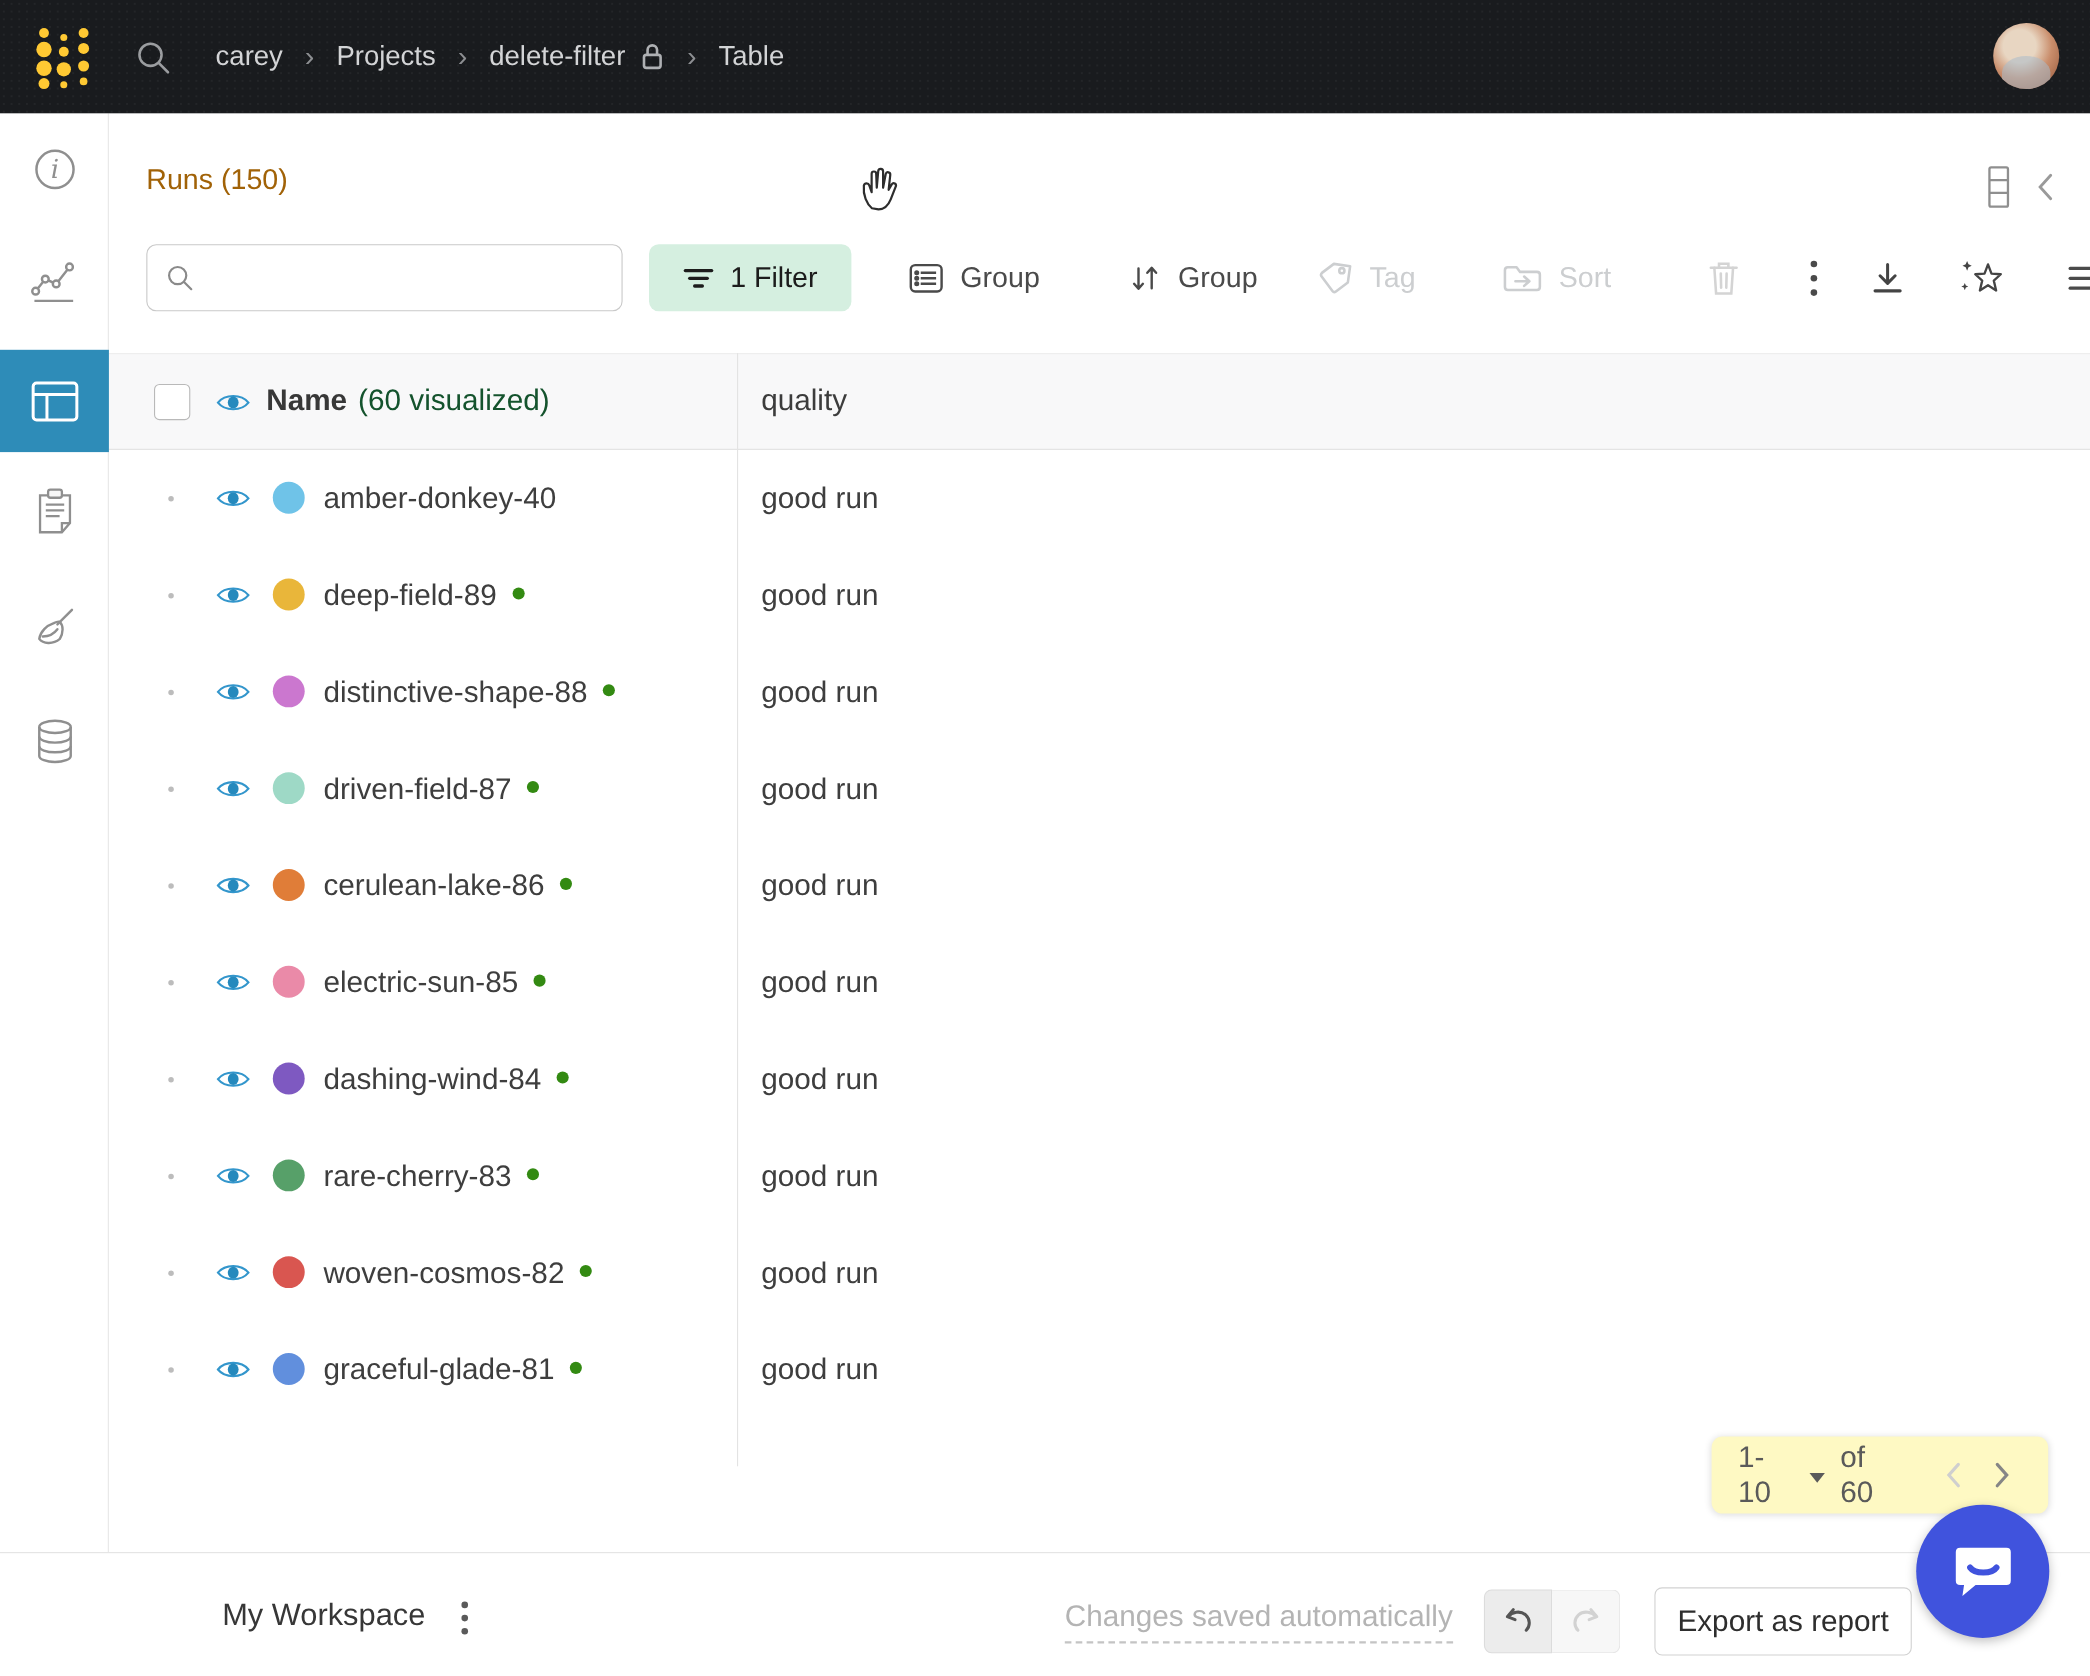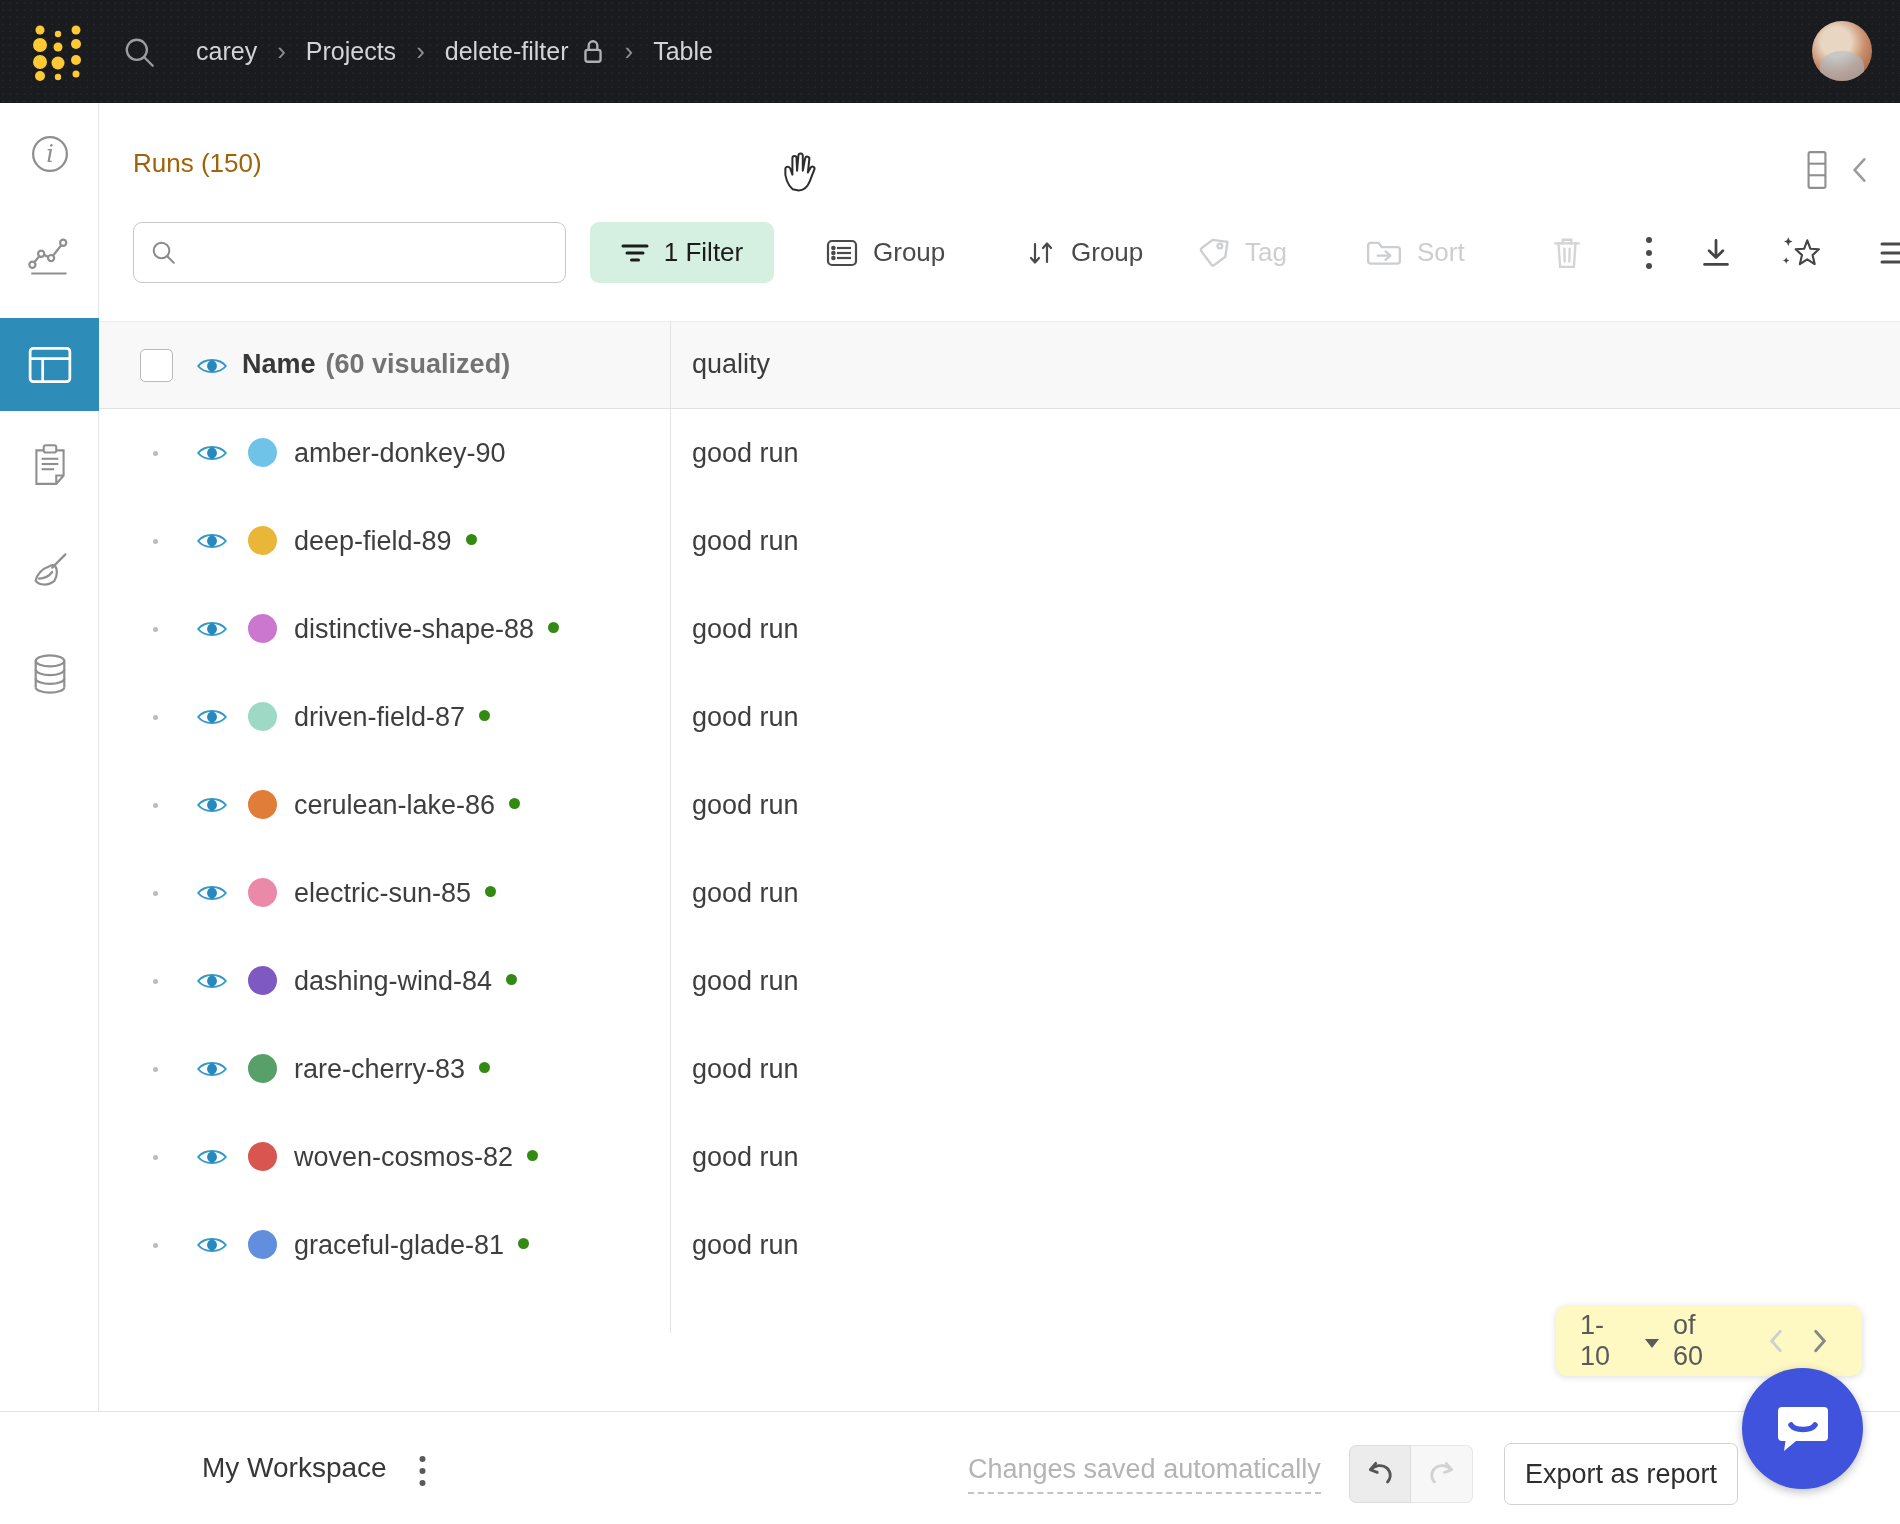--- a/index.html
+++ b/index.html
@@ -55,21 +55,21 @@
   #hamburger-partial { left:1880px; }
 
   
   #thead { position:absolute; left:0px; top:321px; width:1900px; height:88px; background:#f8f8f9;
     border-top:1px solid #ededed; border-bottom:1px solid #e2e2e2; }
   #col-divider { position:absolute; left:670px; top:321px; width:1px; height:1012px; background:#e3e3e3; }
   .hcheck { position:absolute; left:140px; top:27px; width:33px; height:33px; border:1.5px solid #b9b9b9;
     border-radius:5px; background:#fff; cursor:pointer; }
   .heye { position:absolute; left:196px; top:33px; cursor:pointer; }
   .hname { position:absolute; left:242px; top:27px; font-size:27px; font-weight:700; color:#383838; }
-  .hname .viz { font-weight:700; color:#737373; margin-left:10px; }
+  .hname .viz { font-weight:400; color:#14532d; margin-left:10px; }
   .hquality { position:absolute; left:692px; top:27px; font-size:27px; color:#3c3c3c; }
 
   #rows { position:absolute; left:0; top:409px; width:1900px; }
   .row { position:relative; height:88px; width:1900px; }
   .drag-dot { position:absolute; left:153px; top:42px; width:5px; height:5px; border-radius:50%;
     background:#bcbcbc; cursor:grab; }
   .row .eye { position:absolute; left:196px; top:33px; cursor:pointer; }
   .cdot { position:absolute; left:248px; top:29px; width:29px; height:29px; border-radius:50%; }
   .rname { position:absolute; left:294px; top:29px; font-size:27px; color:#3e3e3e; cursor:pointer; white-space:nowrap; }
   .adot { display:inline-block; width:11px; height:11px; border-radius:50%; background:#338a12;
@@ -328,21 +328,21 @@
 <div id="col-divider"></div>
 
 <div id="rows">
   <div class="row">
     <span class="drag-dot"></span>
     <svg class="eye" width="32" height="22" viewBox="0 0 30 20">
       <path d="M2 10 C8 2.5 22 2.5 28 10 C22 17.5 8 17.5 2 10 Z" fill="none" stroke="#3396cc" stroke-width="1.8"></path>
       <ellipse cx="15" cy="10" rx="4.6" ry="5.1" fill="#2589bd"></ellipse>
     </svg>
     <span class="cdot" style="background: rgb(111, 195, 232);"></span>
-    <span class="rname"><span>amber-donkey-90</span></span>
+    <span class="rname"><span>amber-donkey-40</span></span>
     <span class="rquality">good run</span>
   </div>
 
   <div class="row">
     <span class="drag-dot"></span>
     <svg class="eye" width="32" height="22" viewBox="0 0 30 20">
       <path d="M2 10 C8 2.5 22 2.5 28 10 C22 17.5 8 17.5 2 10 Z" fill="none" stroke="#3396cc" stroke-width="1.8"></path>
       <ellipse cx="15" cy="10" rx="4.6" ry="5.1" fill="#2589bd"></ellipse>
     </svg>
     <span class="cdot" style="background: rgb(233, 182, 58);"></span>

